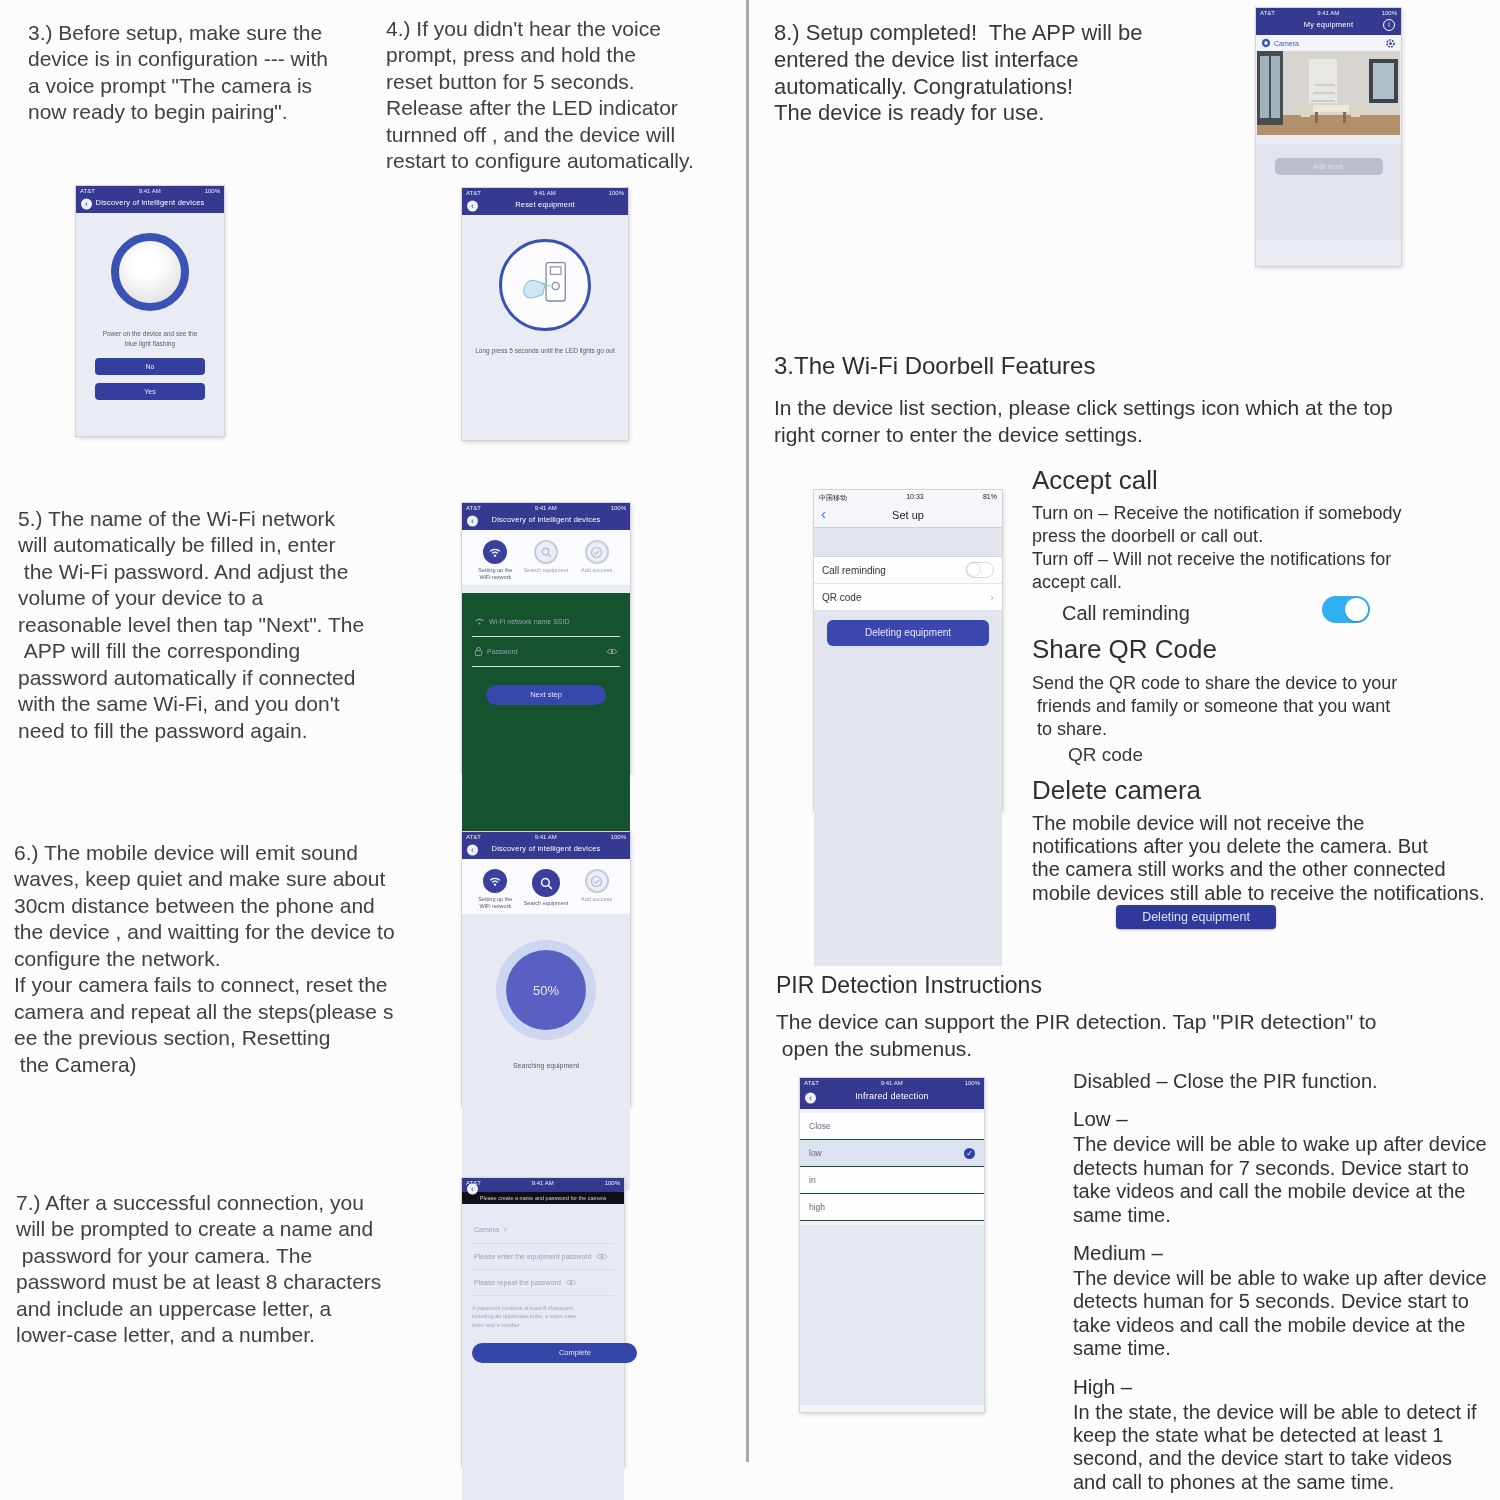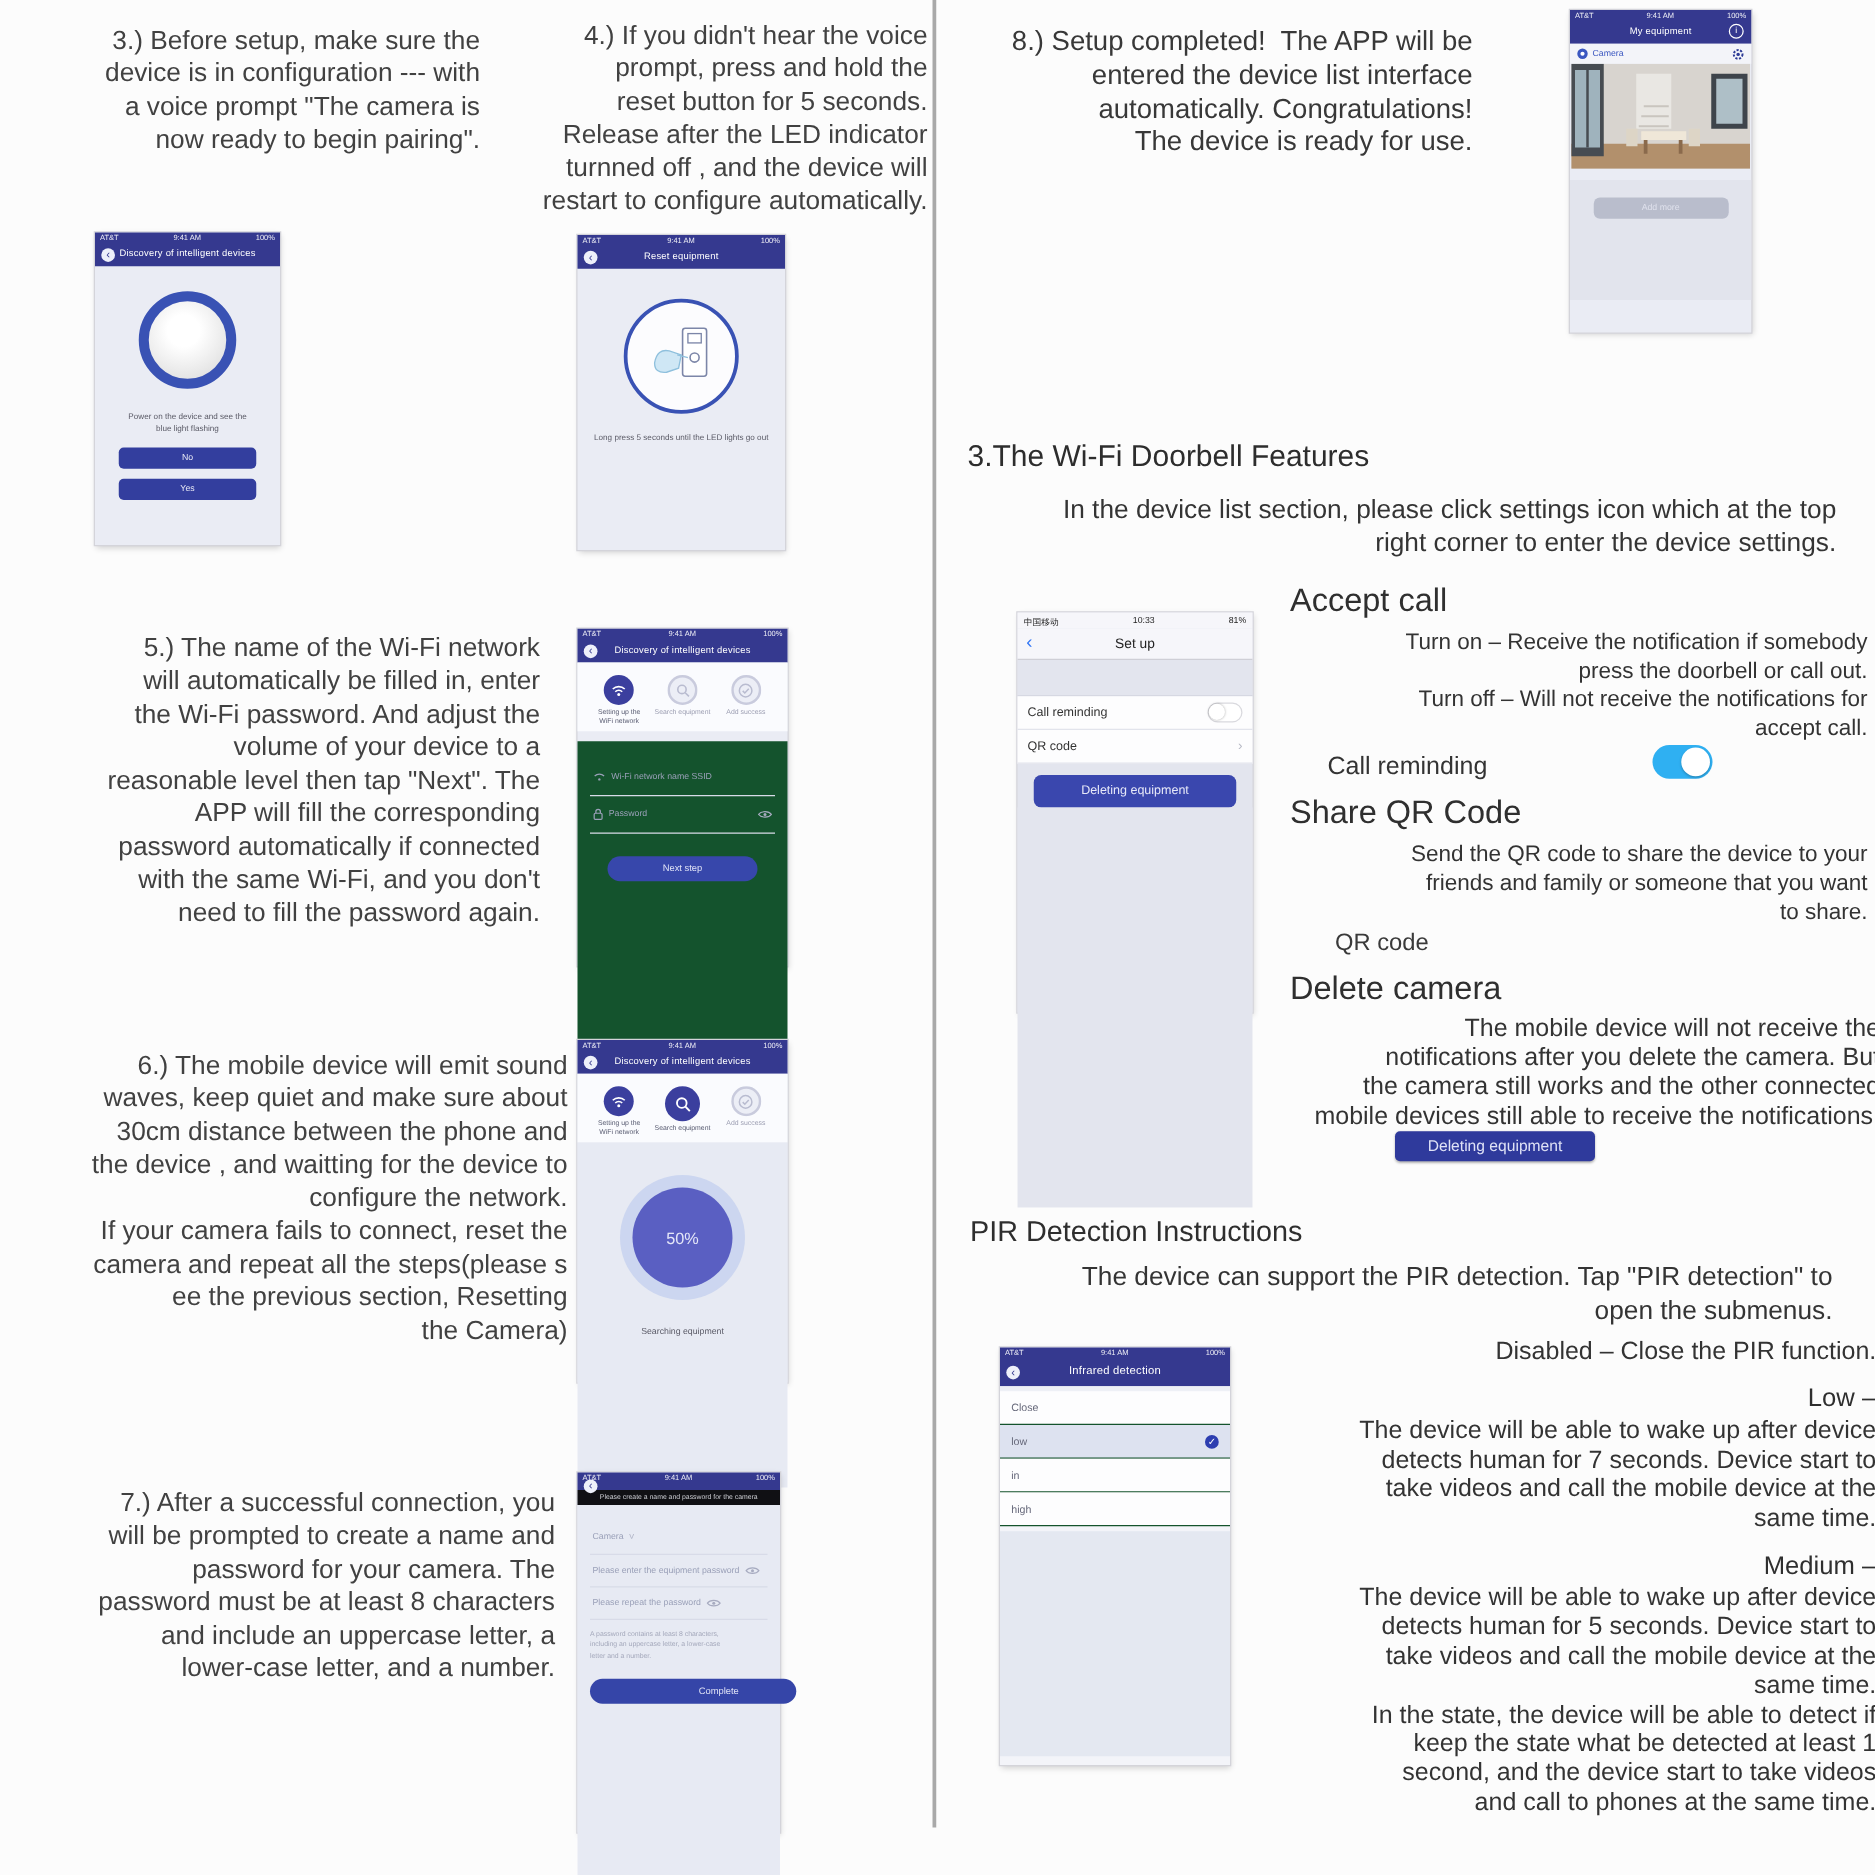--- a/index.html
+++ b/index.html
@@ -1,20 +1,20 @@
 <!DOCTYPE html>
 <html><head>
 <meta charset="utf-8">
 <style>
   html,body{margin:0;padding:0;background:#ffffff;}
   .page{position:relative;width:1500px;height:1500px;background:#fcfcfc;
         font-family:"Liberation Sans",sans-serif;color:#3e3e3e;overflow:hidden;}
   .divider{position:absolute;left:746px;top:0;width:3px;height:1462px;background:#a9a9a9;}
   .pre{white-space:pre-wrap;}
-  .txt{position:absolute;text-align:right;}
+  .txt{position:absolute;}
   .step{font-size:21px;line-height:1.26;color:#414141;}
   .h1{font-size:24px;color:#2d2d2d;}
   .h2{font-size:26px;color:#2f2f2f;}
   .body20{font-size:18px;line-height:1.27;color:#333;}
 
   
   .phone{position:absolute;background:#eaecf4;box-shadow:0 0 0 1px #d4d4da,1px 2px 5px rgba(0,0,0,.18);}
   .ph-header{background:#35398f;color:#fff;}
   .ph-status{display:flex;justify-content:space-between;font-size:6px;padding:2px 4px 0;opacity:.92;}
   .ph-status.dark{color:#fff;}
@@ -493,19 +493,20 @@
     <div class="pir-head">Low –</div>
     <div class="pir-body pre">The device will be able to wake up after device
 detects human for 7 seconds. Device start to
 take videos and call the mobile device at the
 same time.</div>
     <div class="pir-head">Medium –</div>
     <div class="pir-body pre">The device will be able to wake up after device
 detects human for 5 seconds. Device start to
 take videos and call the mobile device at the
 same time.</div>
+    <div class="pir-head">High –</div>
     <div class="pir-body pre">In the state, the device will be able to detect if
 keep the state what be detected at least 1
 second, and the device start to take videos
 and call to phones at the same time.</div>
   </div>
 
 </div>
 
 </body></html>

